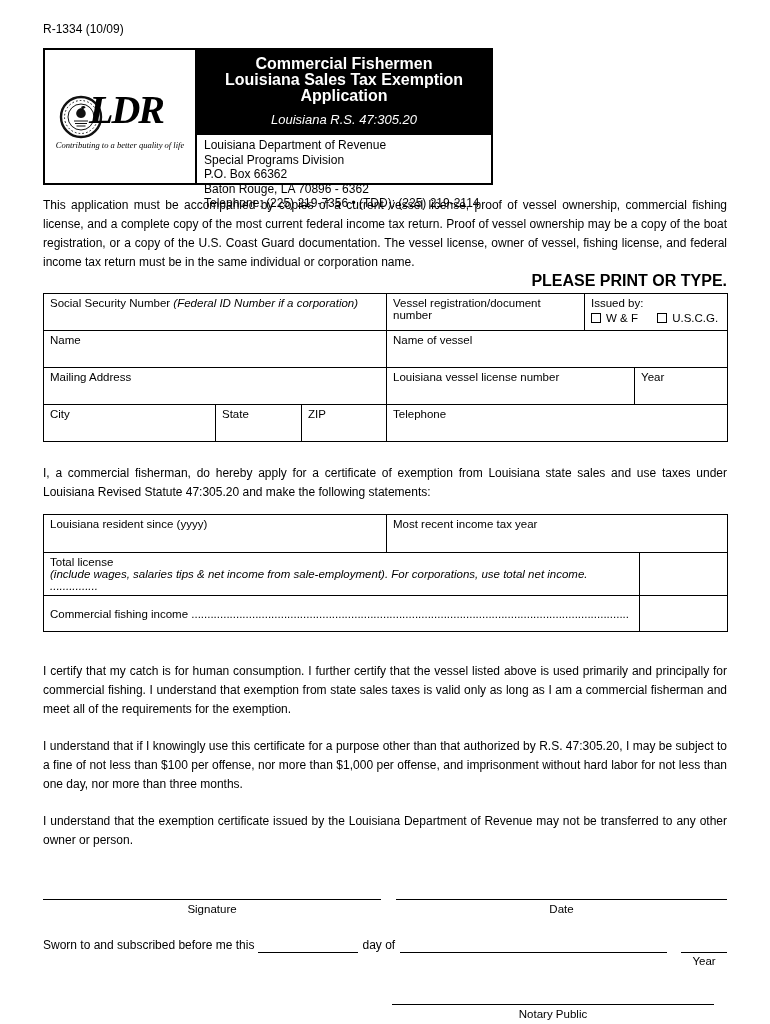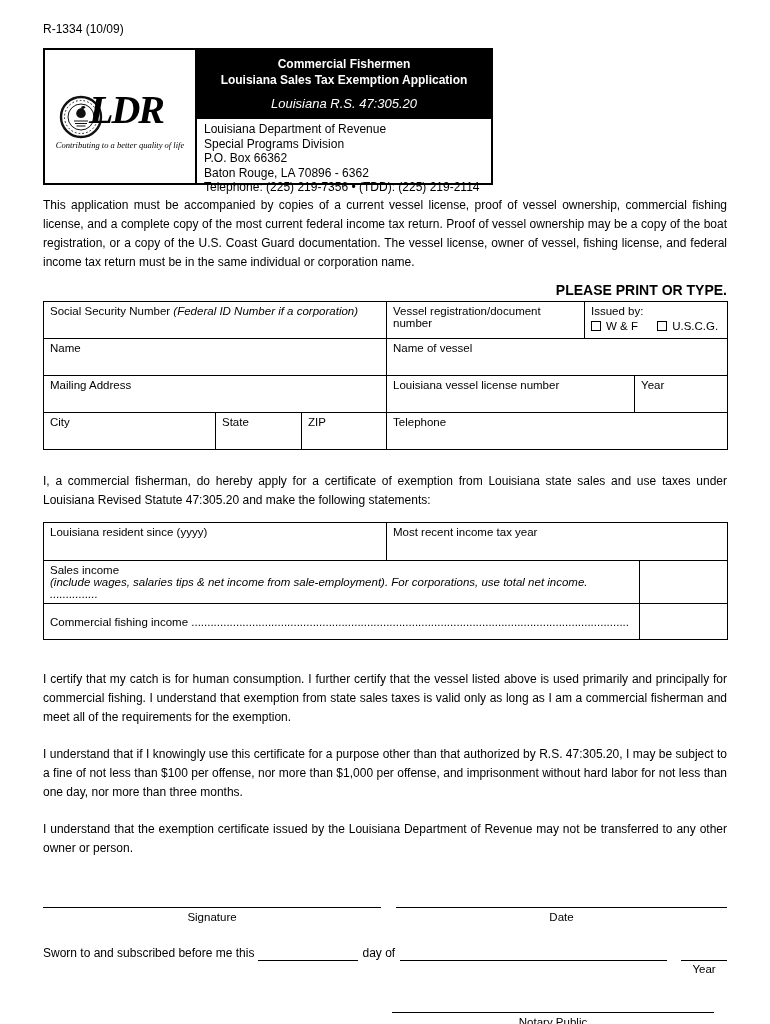--- a/index.html
+++ b/index.html
@@ -15,29 +15,29 @@
   
   .header-box { width:450px; height:137px; border:2px solid #000; display:flex; margin-top:3px; }
   .logo-cell { width:150px; position:relative; }
   .seal { position:absolute; left:14px; top:44px; }
   .ldr-text { position:absolute; left:44px; top:40px; font-family:"Liberation Serif", serif;
               font-weight:bold; font-size:40px; letter-spacing:-2px; line-height:1;font-style:italic; }
   .tagline { position:absolute; left:0; top:90px; width:100%; text-align:center;
              font-family:"Liberation Serif", serif; font-style:italic; font-size:8.5px; }
   .header-right { flex:1; border-left:2px solid #000; display:flex; flex-direction:column; }
   .banner { background:#000; color:#fff; text-align:center; padding:6px 2px 8px 2px; }
-  .banner-title { font-weight:bold; font-size:12px; line-height:16px; }
+  .banner-title { font-weight:bold; font-size:16px; line-height:16px; }
   .banner-statute { font-style:italic; font-size:13px; margin-top:8px; }
   .address { padding:3px 7px; font-size:12px; line-height:14.5px; }
 
   
   .note-line { margin-top:17px; }
   .note-label { font-weight:bold; }
   .para { margin-top:11px; text-align:justify; line-height:19px; }
-  .print-type { text-align:right; font-weight:bold; font-size:14px; margin-top:10px; margin-bottom:3px; }
+  .print-type { text-align:right; font-weight:bold; font-size:16px; margin-bottom:3px; }
 
   
   table { border-collapse:collapse; width:684px; table-layout:fixed; }
   td { border:1.5px solid #000; vertical-align:top; padding:3px 6px; font-size:11.5px; }
   .t1 td { height:37px; }
   .t2 { margin-top:12px; }
   .t2 .row1 td { height:38px; }
   .t2 .row2 td { height:40px; }
   .t2 .row3 td { height:36px; vertical-align:middle; }
   .italic { font-style:italic; }
@@ -180,21 +180,21 @@
         <tr class="row1">
       <td>
         <span>Louisiana resident since (yyyy)</span>
       </td>
       <td colspan="2">
         <span>Most recent income tax year</span>
       </td>
     </tr>
     <tr class="row2">
       <td colspan="2">
-        <div>Sales income</div>
+        <div>Total license</div>
         <div class="italic">(include wages, salaries tips &amp; net income from sale-employment). For corporations, use total net income. ...............</div>
       </td>
       <td></td>
     </tr>
     <tr class="row3">
       <td colspan="2">
         <span>Commercial fishing income .........................................................................................................................................</span>
       </td>
       <td></td>
     </tr>

